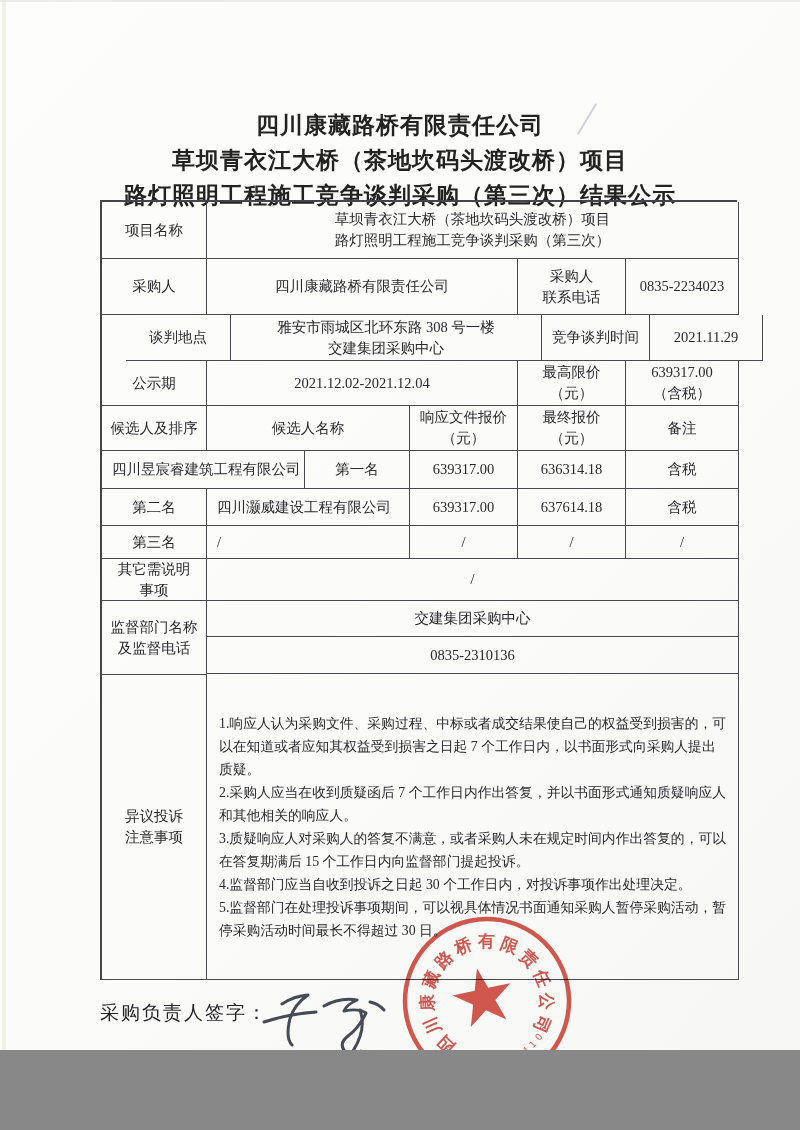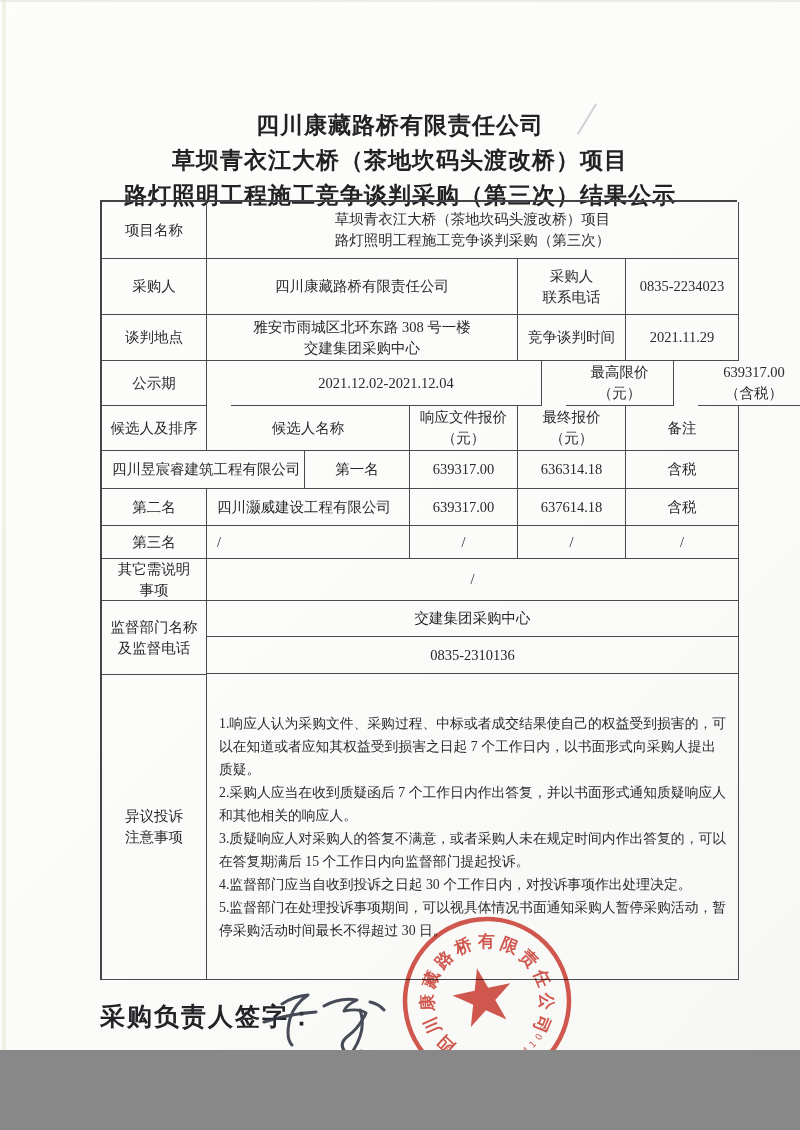--- a/index.html
+++ b/index.html
@@ -22,32 +22,32 @@
   .cell { border-right:1px solid #4a4a4e; border-bottom:1px solid #4a4a4e;
           display:flex; flex-direction:column; align-items:center; justify-content:center;
           font-size:14.5px; line-height:21px; text-align:center; color:#2a2a2e; }
   .cell .ln { display:block; }
   .c-label { width:105px; flex:0 0 105px; }
   .c-wide  { width:532px; flex:0 0 532px; }
   .c-mid   { width:311px; flex:0 0 311px; }
   .c-sub   { width:108px; flex:0 0 108px; }
   .c-last  { width:113px; flex:0 0 113px; }
   .c-name  { width:203px; flex:0 0 203px; align-items:flex-start; padding-left:10px; text-align:left; }
-  .r1 { height:57px; } .r2 { height:56px; } .r3 { height:46px; } .r4 { height:45px;gap:24px; }
+  .r1 { height:57px; } .r2 { height:56px; } .r3 { height:46px;margin-left:24px; } .r4 { height:45px; }
   .r5 { height:45px; } .r6 { height:38px; } .r7 { height:37px; } .r8 { height:33px; }
   .r9 { height:42px; } .r10 { height:74px; } .r11 { height:305px; }
   .stack { display:flex; flex-direction:column; width:524px; flex:0 0 524px; border-right:1px solid #4a4a4e; border-bottom:1px solid #4a4a4e; }
   .stack .sub-cell { display:flex; align-items:center; justify-content:center; font-size:14.5px; }
   .stack .sub-top { height:36px; border-bottom:1px solid #4a4a4e; }
   .stack .sub-bottom { height:37px; }
   .objection-body { width:532px; flex:0 0 532px; border-right:1px solid #4a4a4e; border-bottom:1px solid #4a4a4e;
                     display:flex; flex-direction:column; justify-content:center; padding:12px 10px 12px 12px; }
   .objection-body p { font-size:13.8px; line-height:23px; text-align:left; color:#2a2a2e; }
 
-  .sign-row { position:absolute; left:100px; top:1000px; font-size:25px; font-weight:bold; letter-spacing:2px; color:#232327; }
+  .sign-row { position:absolute; left:100px; top:1000px; font-size:19px; font-weight:normal; letter-spacing:2px; color:#232327; }
   .signature-svg { position:absolute; left:252px; top:980px; }
   .seal-svg { position:absolute; left:396px; top:910px; mix-blend-mode:multiply; opacity:.88; }
 </style>
 </head>
 <body>
 
 <div class="sheet">
   <div class="paper-edge-left"></div>
   <div class="paper-edge-top"></div>
   <div class="pencil-mark"></div>

